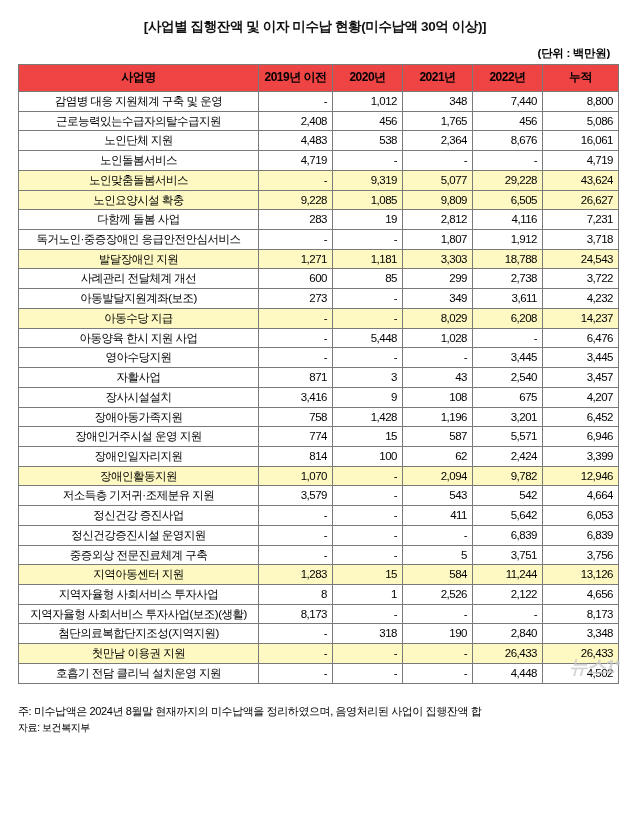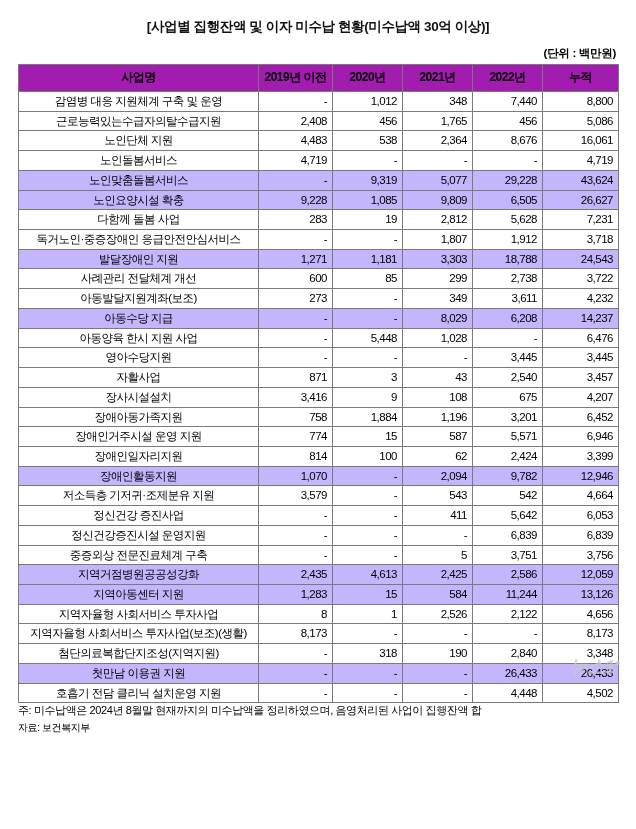--- a/index.html
+++ b/index.html
@@ -12,21 +12,21 @@
     height: 829px;
     font-family: "Liberation Sans", sans-serif;
     color: #000000;
     position: relative;
     overflow: hidden;
   }
   .page {
     width: 636px;
     height: 726px;
     box-sizing: border-box;
-    padding: 12px 18px 0 18px;
+    padding: 12px 24px 0 18px;
     position: relative;
   }
   .title {
     text-align: center;
     font-size: 13.5px;
     font-weight: bold;
     letter-spacing: -0.4px;
     margin: 6px 0 10px 0;
     color: #111;
   }
@@ -46,42 +46,42 @@
   }
   table.grid th, table.grid td {
     border: 1px solid #7a7a7a;
     padding: 2px 5px;
     line-height: 1.28;
     height: 19px;
     box-sizing: border-box;
     vertical-align: middle;
   }
   table.grid thead th {
-    background: #a21caf;
+    background: #ef4444;
     text-align: center;
     font-weight: bold;
     height: 27px;
     font-size: 12px;
   }
   td.name {
     text-align: center;
     white-space: normal;
     word-break: keep-all;
   }
   td.num {
     text-align: right;
     font-variant-numeric: tabular-nums;
   }
   tr.shade td {
-    background: #c4b5fd;
+    background: #fef9c3;
   }
   .footnote {
     font-size: 11px;
     letter-spacing: -0.4px;
-    margin-top: 0;
+    margin-top: 20px;
     line-height: 1.4;
   }
   .footnote .ind {
     display: block;
     text-align: center;
   }
   .source {
     font-size: 10px;
     letter-spacing: -0.4px;
     margin-top: 2px;
@@ -178,21 +178,21 @@
           <td class="num">1,085</td>
           <td class="num">9,809</td>
           <td class="num">6,505</td>
           <td class="num">26,627</td>
         </tr>
         <tr>
           <td class="name">다함께 돌봄 사업</td>
           <td class="num">283</td>
           <td class="num">19</td>
           <td class="num">2,812</td>
-          <td class="num">5,628</td>
+          <td class="num">4,116</td>
           <td class="num">7,231</td>
         </tr>
         <tr>
           <td class="name">독거노인·중증장애인 응급안전안심서비스</td>
           <td class="num">-</td>
           <td class="num">-</td>
           <td class="num">1,807</td>
           <td class="num">1,912</td>
           <td class="num">3,718</td>
         </tr>
@@ -256,21 +256,21 @@
           <td class="name">장사시설설치</td>
           <td class="num">3,416</td>
           <td class="num">9</td>
           <td class="num">108</td>
           <td class="num">675</td>
           <td class="num">4,207</td>
         </tr>
         <tr>
           <td class="name">장애아동가족지원</td>
           <td class="num">758</td>
-          <td class="num">1,884</td>
+          <td class="num">1,428</td>
           <td class="num">1,196</td>
           <td class="num">3,201</td>
           <td class="num">6,452</td>
         </tr>
         <tr>
           <td class="name">장애인거주시설 운영 지원</td>
           <td class="num">774</td>
           <td class="num">15</td>
           <td class="num">587</td>
           <td class="num">5,571</td>
@@ -318,28 +318,20 @@
         </tr>
         <tr>
           <td class="name">중증외상 전문진료체계 구축</td>
           <td class="num">-</td>
           <td class="num">-</td>
           <td class="num">5</td>
           <td class="num">3,751</td>
           <td class="num">3,756</td>
         </tr>
         <tr class="shade">
-          <td class="name">지역거점병원공공성강화</td>
-          <td class="num">2,435</td>
-          <td class="num">4,613</td>
-          <td class="num">2,425</td>
-          <td class="num">2,586</td>
-          <td class="num">12,059</td>
-        </tr>
-        <tr class="shade">
           <td class="name">지역아동센터 지원</td>
           <td class="num">1,283</td>
           <td class="num">15</td>
           <td class="num">584</td>
           <td class="num">11,244</td>
           <td class="num">13,126</td>
         </tr>
         <tr>
           <td class="name">지역자율형 사회서비스 투자사업</td>
           <td class="num">8</td>

